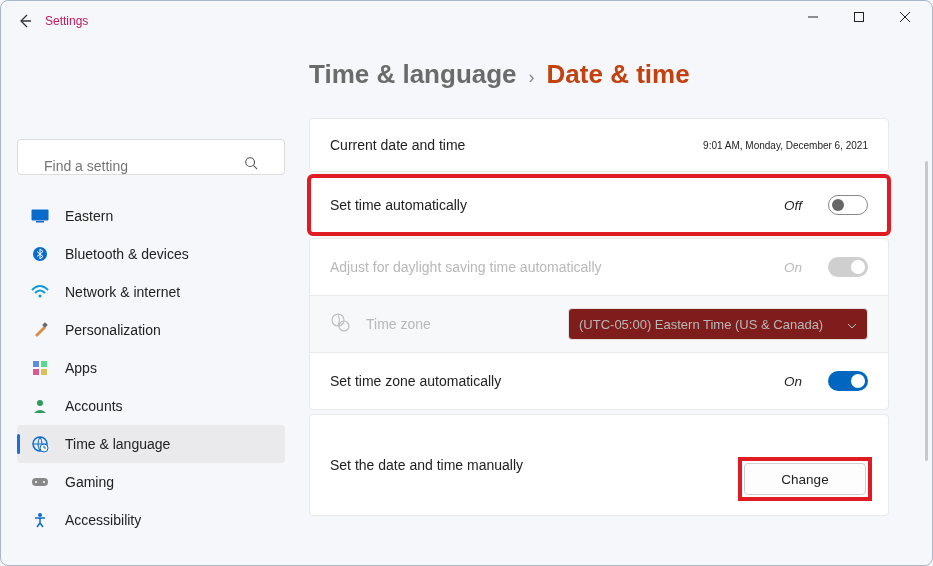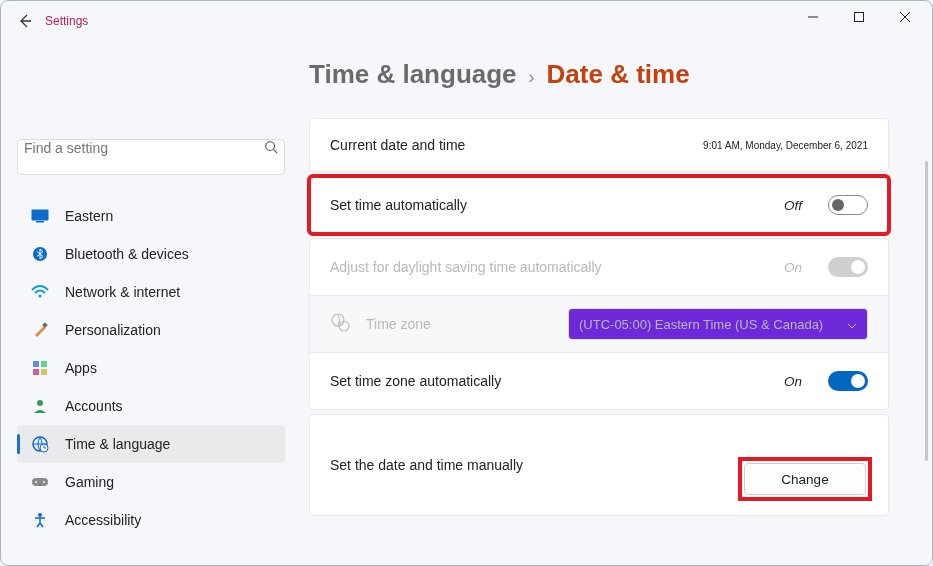--- a/index.html
+++ b/index.html
@@ -6,21 +6,21 @@
 body { background: #f5f7fb; width: 933px; height: 566px; overflow: hidden; position: relative; border: 1px solid #a8b6cc; border-radius: 8px; }
 
 .titlebar { height: 40px; display: flex; align-items: center; padding: 0 8px; position: relative; }
 .titlebar .back { width: 32px; height: 32px; display: flex; align-items: center; justify-content: center; cursor: pointer; }
 .titlebar .title { font-size: 12px; color: #be185d; margin-left: 4px; }
 .winctrls { position: absolute; right: 4px; top: 0; display: flex; }
 .winctrls .wc { width: 46px; height: 32px; display: flex; align-items: center; justify-content: center; cursor: pointer; }
 
 .layout { display: flex; height: calc(100% - 40px); }
 .sidebar { width: 300px; padding: 8px 16px; }
-.search { width: 268px; height: 36px; background: #fff; border: 1px solid #dcdcdc; border-radius: 4px; display: flex; align-items: flex-start; padding: 0 6px; margin: 90px 0 22px 0; }
+.search { width: 268px; height: 36px; background: #fff; border: 1px solid #dcdcdc; border-radius: 4px; display: flex; align-items: flex-end; padding: 0 26px; margin: 90px 0 22px 0; }
 .search input { border: none; outline: none; flex: 1; font-size: 14px; background: transparent; color: #333; }
 .search .sicon { color: #555; }
 
 .nav { list-style: none; }
 .nav li { height: 38px; display: flex; align-items: center; padding: 0 12px; border-radius: 4px; cursor: pointer; font-size: 14px; color: #222; position: relative; }
 .nav li .nicon { width: 22px; height: 22px; display: flex; align-items: center; justify-content: center; margin-right: 14px; }
 .nav li.active { background: #eaeaed; }
 .nav li.active::before { content: ""; position: absolute; left: 0; top: 9px; bottom: 9px; width: 3px; background: #1a6fd8; border-radius: 2px; }
 
 .main { flex: 1; padding: 18px 28px 18px 8px; display: flex; position: relative; }
@@ -43,21 +43,21 @@
 .switch.off { background: #fff; border: 1px solid #888; }
 .switch.off .knob { width: 12px; height: 12px; background: #666; border-radius: 50%; position: absolute; left: 3px; top: 3px; }
 .switch.on { background: #0067c0; }
 .switch.on .knob { width: 14px; height: 14px; background: #fff; border-radius: 50%; position: absolute; right: 3px; top: 3px; }
 .switch.ondis { background: #cfcfcf; }
 .switch.ondis .knob { width: 14px; height: 14px; background: #fff; border-radius: 50%; position: absolute; right: 3px; top: 3px; }
 
 .zone-row { background: #f7f8fa; padding: 12px 20px; display: flex; align-items: center; gap: 16px; border-top: 1px solid #e9e9ec; border-bottom: 1px solid #e9e9ec; }
 .zone-row .zlbl { color: #b8b8b8; font-size: 14px; flex: 0 0 auto; }
 .zone-row .zicon { color: #bdbdbd; }
-.zone-row .select { margin-left: auto; width: 300px; height: 32px; border: 1px solid #e2e2e4; border-radius: 4px; background: #6d28d9; display: flex; align-items: center; justify-content: space-between; padding: 0 10px; color: #b8b8b8; font-size: 13px; }
+.zone-row .select { margin-left: auto; width: 300px; height: 32px; border: 1px solid #e2e2e4; border-radius: 4px; background: #7f1d1d; display: flex; align-items: center; justify-content: space-between; padding: 0 10px; color: #b8b8b8; font-size: 13px; }
 
 .btn { width: 122px; height: 32px; border: 1px solid #d0d0d2; background: #fdfdfe; border-radius: 4px; display: flex; align-items: center; justify-content: center; font-size: 13.5px; cursor: pointer; color: #222; }
 .btnwrap { padding: 2px; margin-top: 28px; }
 .btnwrap.highlight { outline: 4px solid #e01b24; outline-offset: 0; }
 </style>
 </head>
 <body>
 
 <div class="titlebar">
   <div class="back">

